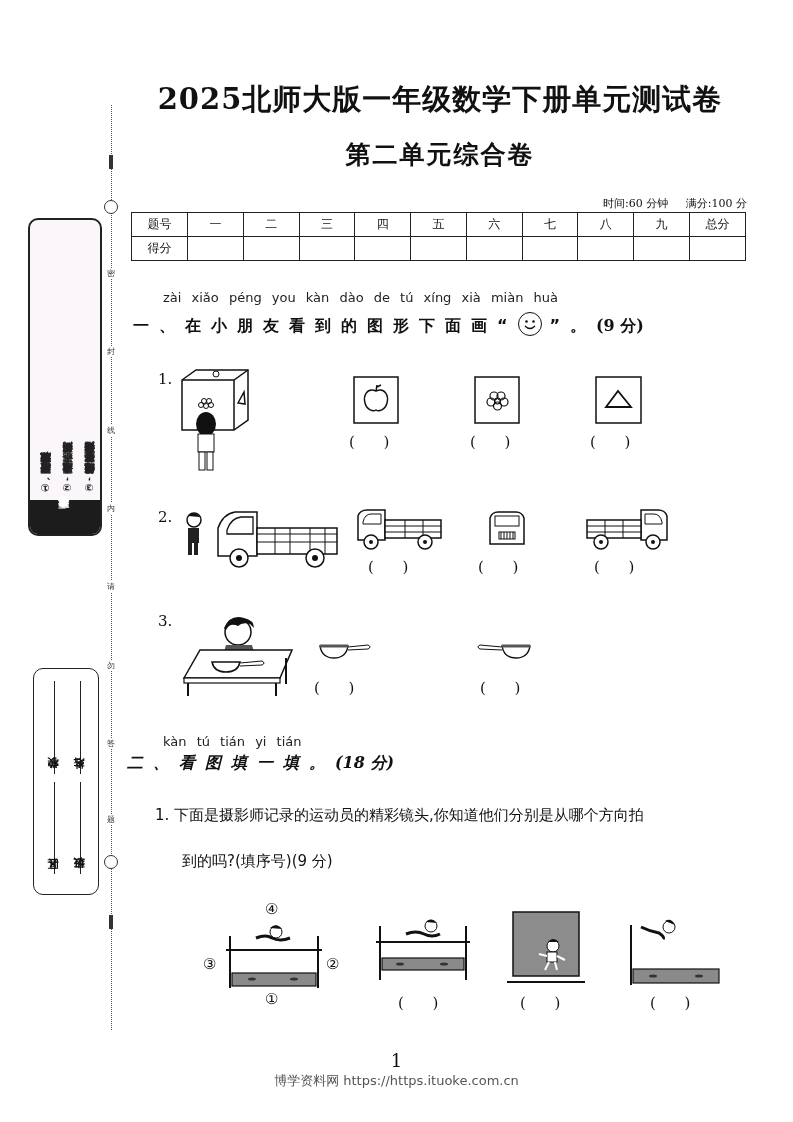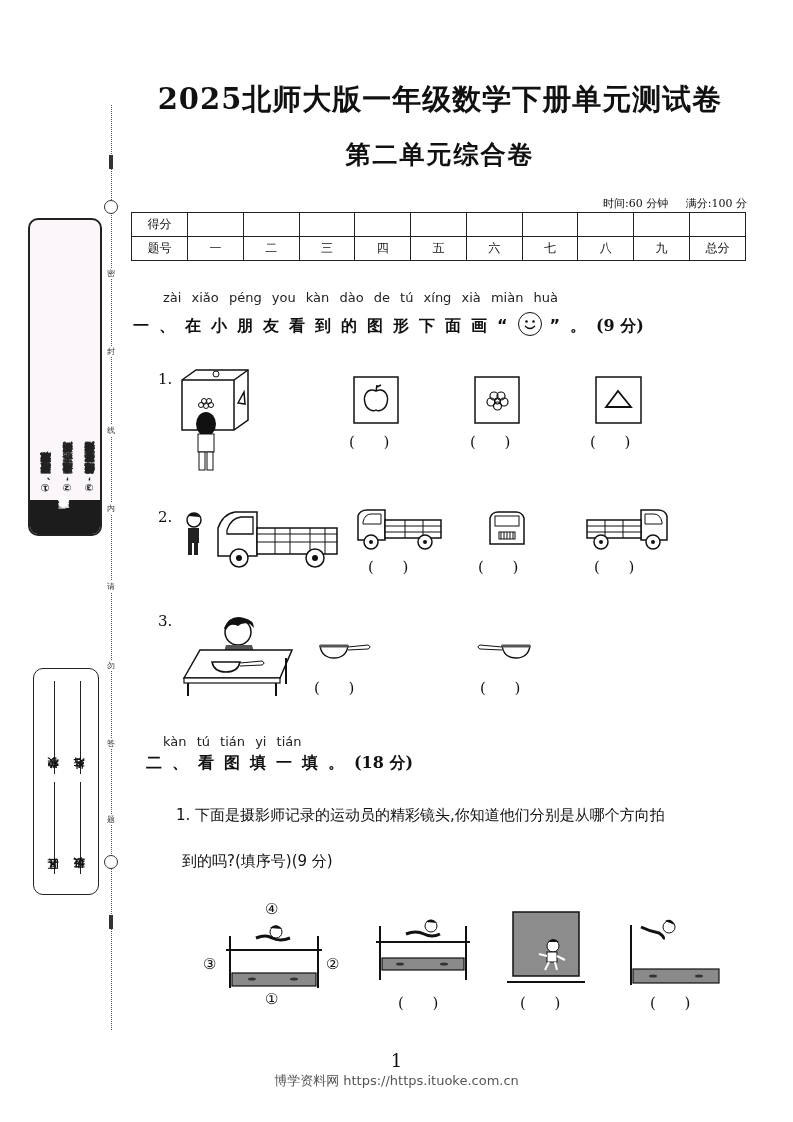--- a/index.html
+++ b/index.html
@@ -131,44 +131,44 @@
 <div class="abs title">2025北师大版一年级数学下册单元测试卷</div>
 <div class="abs subtitle">第二单元综合卷</div>
 <div class="abs meta">
   <span>时间:60 分钟</span>
   <span>满分:100 分</span>
 </div>
 
 <table class="abs score">
   <tbody>
       <tr>
-    <td>得分</td>
-    <td></td>
-    <td></td>
-    <td></td>
-    <td></td>
-    <td></td>
-    <td></td>
-    <td></td>
-    <td></td>
-    <td></td>
-    <td></td>
-  </tr>
-  <tr>
     <td style="width:55px">题号</td>
     <td>一</td>
     <td>二</td>
     <td>三</td>
     <td>四</td>
     <td>五</td>
     <td>六</td>
     <td>七</td>
     <td>八</td>
     <td>九</td>
     <td style="width:55px">总分</td>
+  </tr>
+  <tr>
+    <td>得分</td>
+    <td></td>
+    <td></td>
+    <td></td>
+    <td></td>
+    <td></td>
+    <td></td>
+    <td></td>
+    <td></td>
+    <td></td>
+    <td></td>
   </tr>
 </tbody>
   </table>
 
 <div class="abs pinyin" style="left:163px; top:290px;">zài xiǎo péng you kàn dào de tú xíng xià miàn huà</div>
 <div class="abs heading" style="left:133px; top:312px;">
   <span>一、在小朋友看到的图形下面画“</span><span style="display:inline-block;width:22px;height:22px;border:1.5px solid #111;border-radius:50%;position:relative;vertical-align:-5px;letter-spacing:0;margin-right:8px;">
     <svg width="22" height="22" viewBox="0 0 22 22" style="left:0;top:0;">
         <circle cx="7.5" cy="8.5" r="1.3" fill="#111"></circle>
         <circle cx="14.5" cy="8.5" r="1.3" fill="#111"></circle>
@@ -293,25 +293,25 @@
 <div class="abs paren" style="left:314px; top:679px;">(      )</div>
 
 <svg style="left:474px; top:640px;" width="58" height="22" viewBox="0 0 58 22">
   <path d="M56 6 Q54 18 42 18 Q30 18 28 6 Z" fill="#fff" stroke="#111" stroke-width="1.5"></path>
   <path d="M28 6 L56 6" stroke="#555" stroke-width="3"></path>
   <path d="M28 7 L6 5 Q2 7 6 9 L28 10" fill="#fff" stroke="#111"></path>
 </svg>
 <div class="abs paren" style="left:480px; top:679px;">(      )</div>
 
 <div class="abs pinyin" style="left:163px; top:734px;">kàn tú tián yi tián</div>
-<div class="abs heading" style="left:146px; top:753px;">
+<div class="abs heading" style="left:127px; top:753px;font-style:italic;">
   <span>二、看图填一填</span><span>。</span><span class="score">(18 分)</span>
 </div>
 
-<div class="abs q-text" style="left:176px; top:806px;text-align:right;">1. 下面是摄影师记录的运动员的精彩镜头,你知道他们分别是从哪个方向拍</div>
+<div class="abs q-text" style="left:155px; top:806px;text-align:right;">1. 下面是摄影师记录的运动员的精彩镜头,你知道他们分别是从哪个方向拍</div>
 <div class="abs q-text" style="left:182px; top:852px;text-align:right;">到的吗?(填序号)(9 分)</div>
 
 <div class="abs" style="left:265px; top:900px; font-size:15px;">④</div>
 <div class="abs" style="left:203px; top:955px; font-size:15px;">③</div>
 <div class="abs" style="left:326px; top:955px; font-size:15px;">②</div>
 <div class="abs" style="left:265px; top:990px; font-size:15px;">①</div>
 <svg style="left:224px; top:918px;" width="100" height="72" viewBox="0 0 100 72">
   <path d="M6 18 L6 70 M94 18 L94 70" stroke="#111" stroke-width="2"></path>
   <path d="M2 32 L98 32" stroke="#111" stroke-width="2"></path>
   <rect x="8" y="55" width="84" height="13" fill="#8a8a8a" stroke="#111" stroke-width="1.2"></rect>

